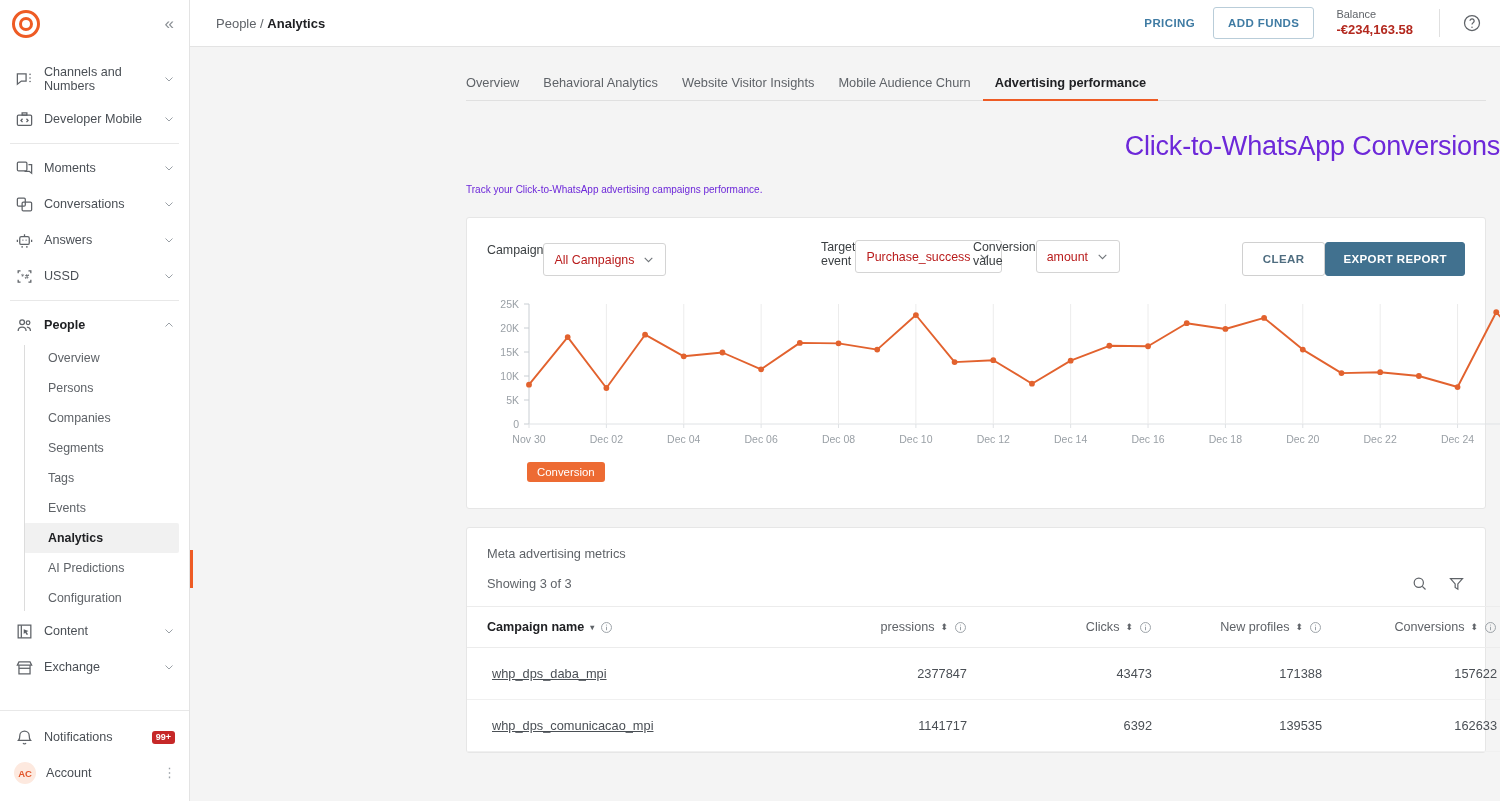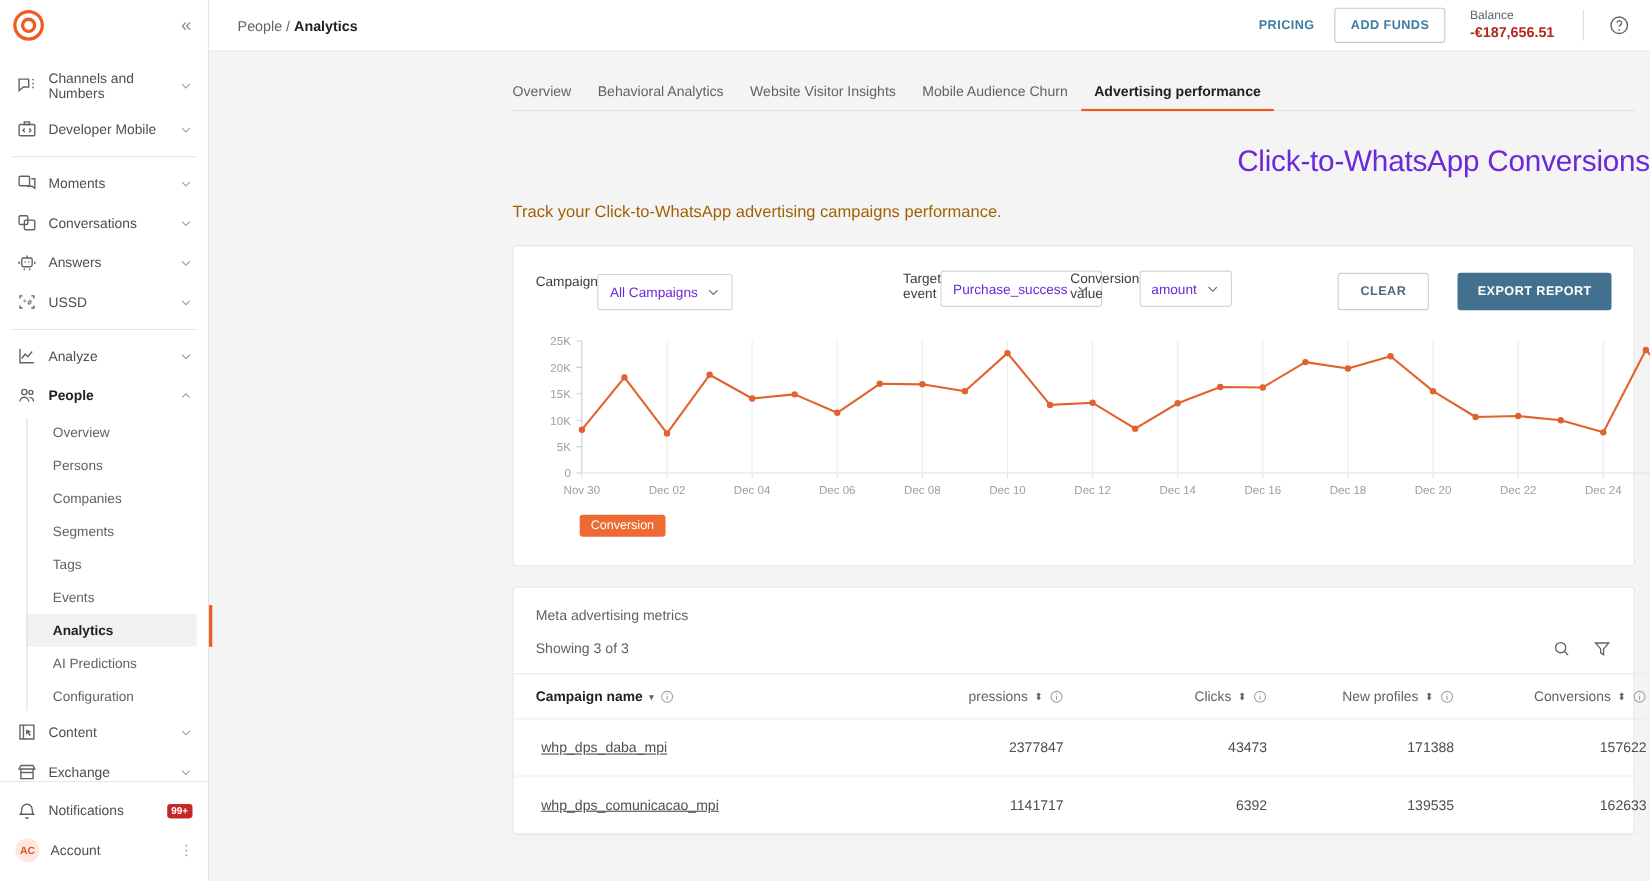--- a/index.html
+++ b/index.html
@@ -68,39 +68,39 @@
   .content { flex: 1 1 auto; overflow: hidden; padding: 0 0 0 0; background:#f4f4f4; }
 
   .tabs { display:flex; gap: 0; padding: 0 0 0 276px; background:#f4f4f4; margin-top: 18px; position:relative;}
   .tabs::after { content:""; position:absolute; left:276px; right:14px; bottom:0; height:1px; background:#e0e0e0;}
   .tab { font-size: 12.8px; color:#5f6368; padding: 10px 12px 11px 12px; cursor:pointer; position:relative; z-index:1;}
   .tab:first-child { padding-left: 0; }
   .tab.active { color:#202124; font-weight:bold; }
   .tab.active::after { content:""; position:absolute; left:0; right:0; bottom:0; height:2.5px; background:#ee5b24; }
 
   .page-title { font-size: 27px; font-weight: normal; color:#6d28d9; margin: 30px 0 0 276px; letter-spacing:-.2px;text-align:right;}
-  .page-sub { font-size: 15px; color:#a16207; margin: 22px 0 0 276px; }
+  .page-sub { font-size: 10px; color:#6d28d9; margin: 22px 0 0 276px; }
 
   .card { background:#fff; border:1px solid #e6e6e6; border-radius:3px; margin: 22px 14px 0 276px; }
 
   
   .filters { display:flex; align-items:flex-end; padding: 22px 20px 20px 20px; }
   .fgroup { display:flex; flex-direction:row; }
   .flabel { font-size: 12.4px; color:#3c4043; margin-bottom: 8px; }
   .fselect {
     border:1px solid #d4d4d4; border-radius:3px; height:33px; background:#fff;
-    display:flex; align-items:center; padding: 0 10px; font-size:12.4px; color:#6d28d9; cursor:pointer;
+    display:flex; align-items:center; padding: 0 10px; font-size:12.4px; color:#b91c1c; cursor:pointer;
   }
   .fselect .txt { flex:1 1 auto; white-space:nowrap; overflow:hidden; }
   .fselect .cv { color:#70757a; margin-left: 8px; display:flex; }
   .f-campaign { width: 322px; margin-right: 12px; }
   .f-target { width: 140px; margin-right: 12px; }
   .f-convval { width: 141px; margin-right: 11px; }
   .f-time { width: 140px; }
-  .filters-actions { margin-left:auto; display:flex; gap: 26px; align-items:center; }
+  .filters-actions { margin-left:auto; display:flex; gap: 0; align-items:center; }
   .btn-clear { border:1px solid #d0d0d0; background:#fff; color:#4f6d80; font-size:11.5px; font-weight:bold; letter-spacing:.4px; padding:10px 20px; border-radius:3px; cursor:pointer;}
   .btn-export { border:1px solid #3f7090; background:#417architecture; }
   .btn-export { background:#41718f; border:1px solid #41718f; color:#fff; font-size:11.5px; font-weight:bold; letter-spacing:.4px; padding:10px 17px; border-radius:3px; cursor:pointer;}
 
   
   .chart-wrap { padding: 0 14px 14px 20px; position:relative; }
   .chart-svg { display:block; }
   .legend { margin: 6px 0 12px 40px; }
   .legend-pill { display:inline-block; background:#ed6b33; color:#fff; font-size:11.4px; padding:4px 10px; border-radius:3px; cursor:pointer;}
 
@@ -234,34 +234,20 @@
               <svg viewBox="0 0 24 24" fill="none" stroke="currentColor" stroke-width="2">
                 <path d="M5 9l7 7 7-7"></path>
               </svg>
             </span>
         </div>
       </div>
 
       <div class="sb-sep"></div>
 
       <div class="sb-group">
-        <div class="nav-item">
-          <span class="nav-ico">
-            <svg viewBox="0 0 24 24" fill="none" stroke="currentColor" stroke-width="1.6">
-                <path d="M4 4v16h16"></path>
-                <path d="M6 15l4-5 3 3 5-6"></path>
-              </svg>
-          </span>
-          <span class="nav-label">Analyze</span>
-          <span class="chev">
-              <svg viewBox="0 0 24 24" fill="none" stroke="currentColor" stroke-width="2">
-                <path d="M5 9l7 7 7-7"></path>
-              </svg>
-            </span>
-        </div>
         <div class="nav-item active">
           <span class="nav-ico">
             <svg viewBox="0 0 24 24" fill="none" stroke="currentColor" stroke-width="1.6">
                 <circle cx="9" cy="8" r="3"></circle>
                 <path d="M4 19c0-3 2.3-5 5-5s5 2 5 5"></path>
                 <circle cx="16.5" cy="8.5" r="2.3"></circle>
                 <path d="M15 14.2c2.6.2 4.5 2.2 4.5 4.8"></path>
               </svg>
           </span>
           <span class="nav-label">People</span>
@@ -343,21 +329,21 @@
       <div class="crumb">
         <span>People</span>
         <span>/</span>
         <b>Analytics</b>
       </div>
       <div class="topbar-right">
         <div class="pricing-link">PRICING</div>
         <div class="addfunds-btn">ADD FUNDS</div>
         <div class="balance">
           <div class="balance-lbl">Balance</div>
-          <div class="balance-val">-€187,656.51</div>
+          <div class="balance-val">-€234,163.58</div>
         </div>
         <div class="vdiv"></div>
         <div class="help-ico">
           <svg width="20" height="20" viewBox="0 0 24 24" fill="none" stroke="currentColor" stroke-width="1.5">
               <circle cx="12" cy="12" r="9"></circle>
               <path d="M9.6 9.3a2.5 2.5 0 114 2.2c-.9.6-1.6 1.1-1.6 2.2"></path>
               <circle cx="12" cy="17" r=".9" fill="currentColor" stroke="none"></circle>
             </svg>
         </div>
       </div>

